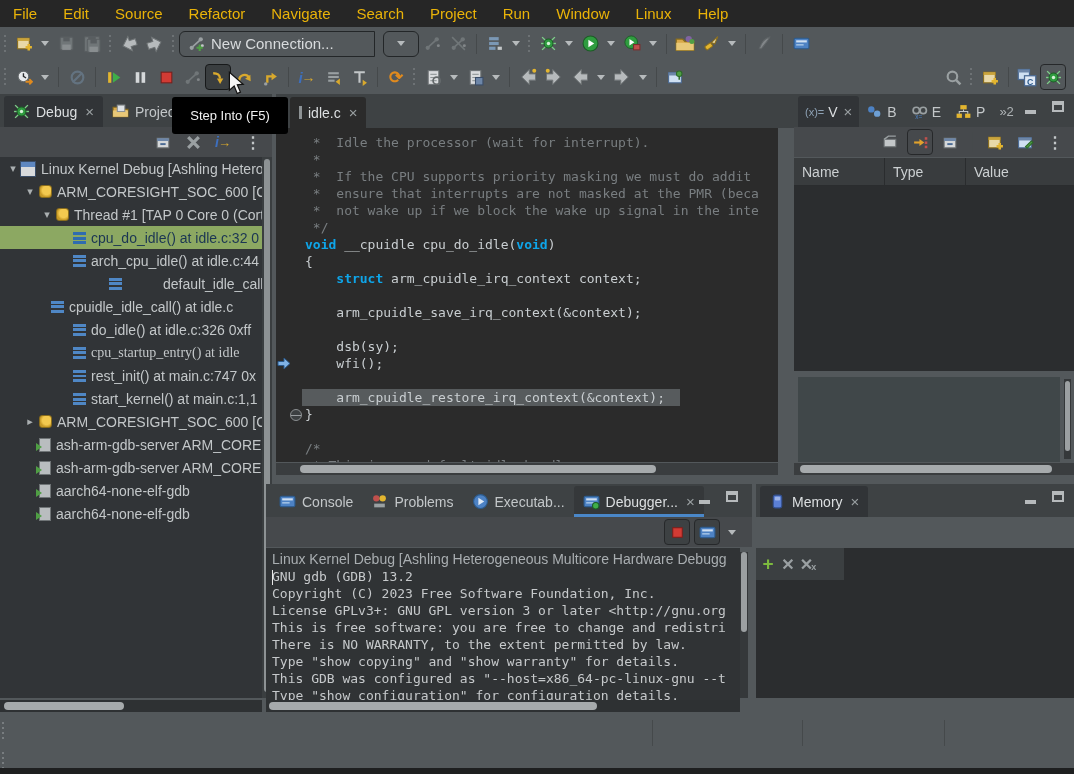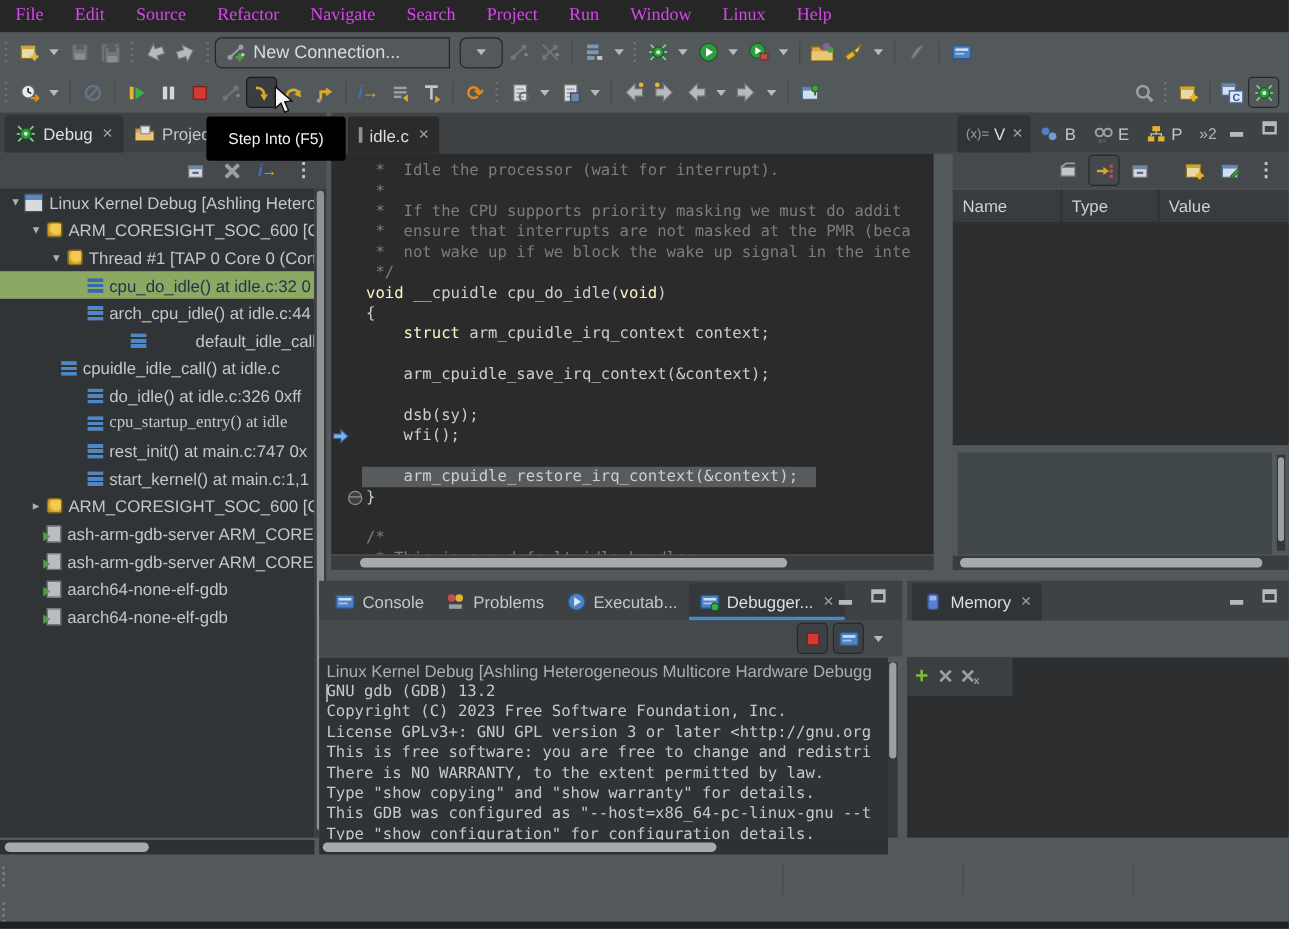--- a/index.html
+++ b/index.html
@@ -2,21 +2,21 @@
 <html><head>
 <meta charset="utf-8">
 <style>
   * { margin:0; padding:0; box-sizing:border-box; }
   html,body { width:1074px; height:774px; overflow:hidden; background:#53585b; }
   body { font-family:"Liberation Sans", sans-serif; position:relative; color:#c9cdcf; }
   .abs { position:absolute; }
 
   
   #menubar { left:0; top:0; width:1074px; height:27px; background:#262626; display:flex; align-items:center; }
-  .menu-item { padding:0 13px; font-size:15px; color:#d946ef; line-height:27px; cursor:default;font-family:Liberation Serif, serif; }
+  .menu-item { padding:0 13px; font-size:15px; color:#eab308; line-height:27px; cursor:default; }
 
   
   .toolbar { left:0; width:1074px; background:#53585b; display:flex; align-items:center; }
   #toolbar1 { top:27px; height:33px; }
   #toolbar2 { top:60px; height:34px; }
   .tbtn { width:26px; height:26px; display:flex; align-items:center; justify-content:center; border-radius:4px; flex:none; }
   .tbtn.small { width:16px; }
   .tbtn.pressed { background:#3a3e40; border:1px solid #17191a; }
   .tbtn.framed { border:1px solid #26282a; }
   .disabled { opacity:.42; }
@@ -70,21 +70,21 @@
   
   #editor-panel { left:276px; top:94px; width:586px; height:386px; background:#53585b; }
   #editor-tabbar { height:34px; }
   #editor-tab { margin-left:14px; background:#2b2b2b; }
   .filesliver { width:3px; height:13px; background:#8d9294; }
   #code-area { position:absolute; left:0; top:34px; width:502px; height:334px; background:#2b2b2b; overflow:hidden;
                font-family:"DejaVu Sans Mono", monospace; font-size:13px; line-height:17px; padding-top:6px; }
   .code-line { height:17px; white-space:pre; padding-left:29px; }
   .code-line.current { background:linear-gradient(90deg, transparent 0 26px, #575b5d 26px 404px, transparent 404px); }
   .c-comment { color:#797e81; }
-  .c-keyword { color:#fef9c3; font-weight:normal; }
+  .c-keyword { color:#0ea5e9; font-weight:bold; }
   .c-plain { color:#c9ced1; }
   #ip-arrow { position:absolute; left:1px; top:263px; }
   #fold-marker { position:absolute; left:14px; top:315px; width:12px; height:12px; border-radius:50%;
                  background:#3c4042; border:1px solid #8a8e90; color:#b6babc; font-size:10px; line-height:10px; text-align:center; }
   #editor-hscroll { position:absolute; left:0; top:369px; width:502px; height:12px; background:#3a3d3f; }
   #editor-hscroll .thumb { position:absolute; left:24px; top:2px; width:356px; height:8px; background:#a6aaac; border-radius:4px; }
   #editor-ruler { position:absolute; right:0; top:34px; width:12px; height:334px; background:#35383a; }
   #editor-vscroll { position:absolute; right:12px; top:34px; width:10px; height:334px; background:#303234; }
   #editor-vscroll .thumb { position:absolute; left:2px; right:1px; top:108px; height:148px; background:#9da1a3; border-radius:3px; }
 

